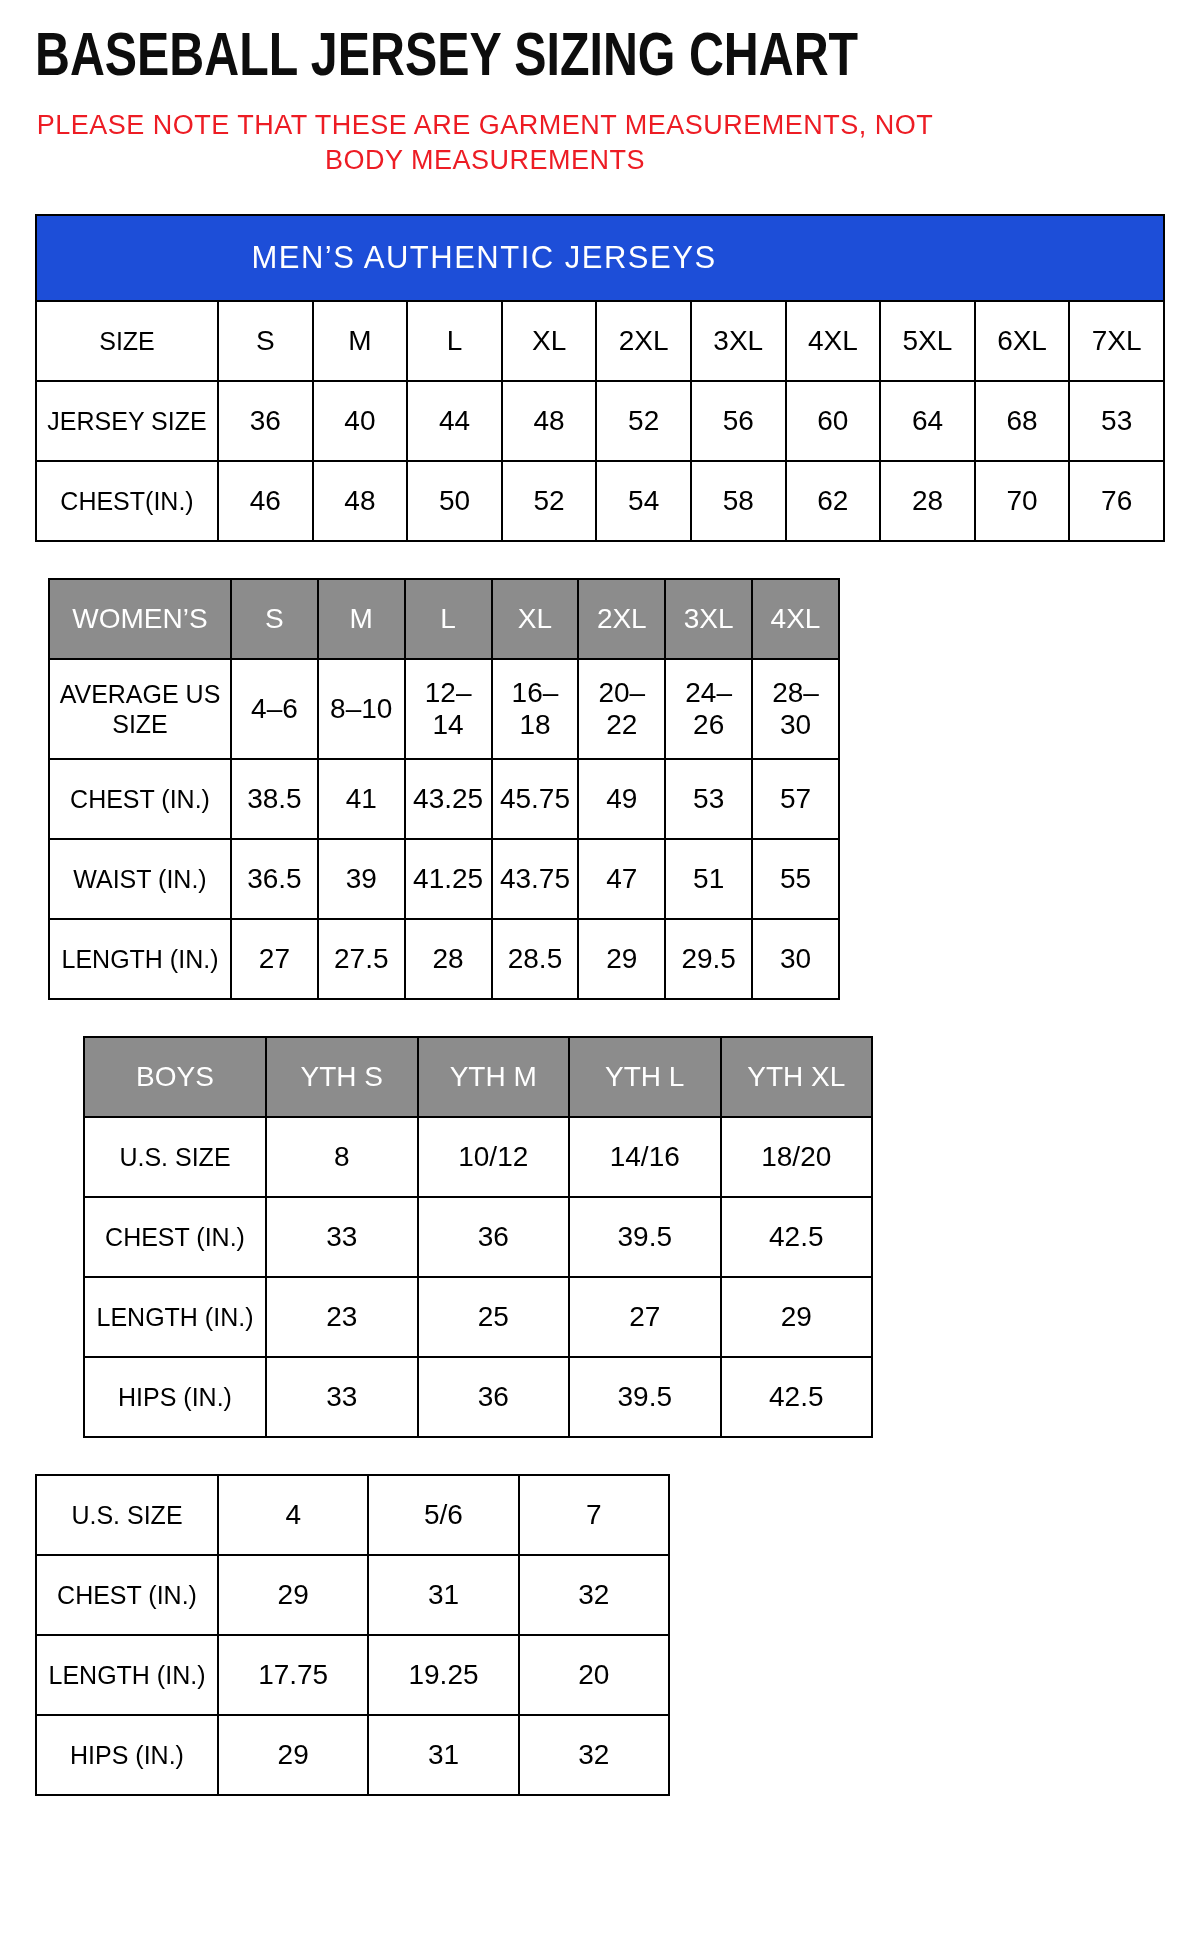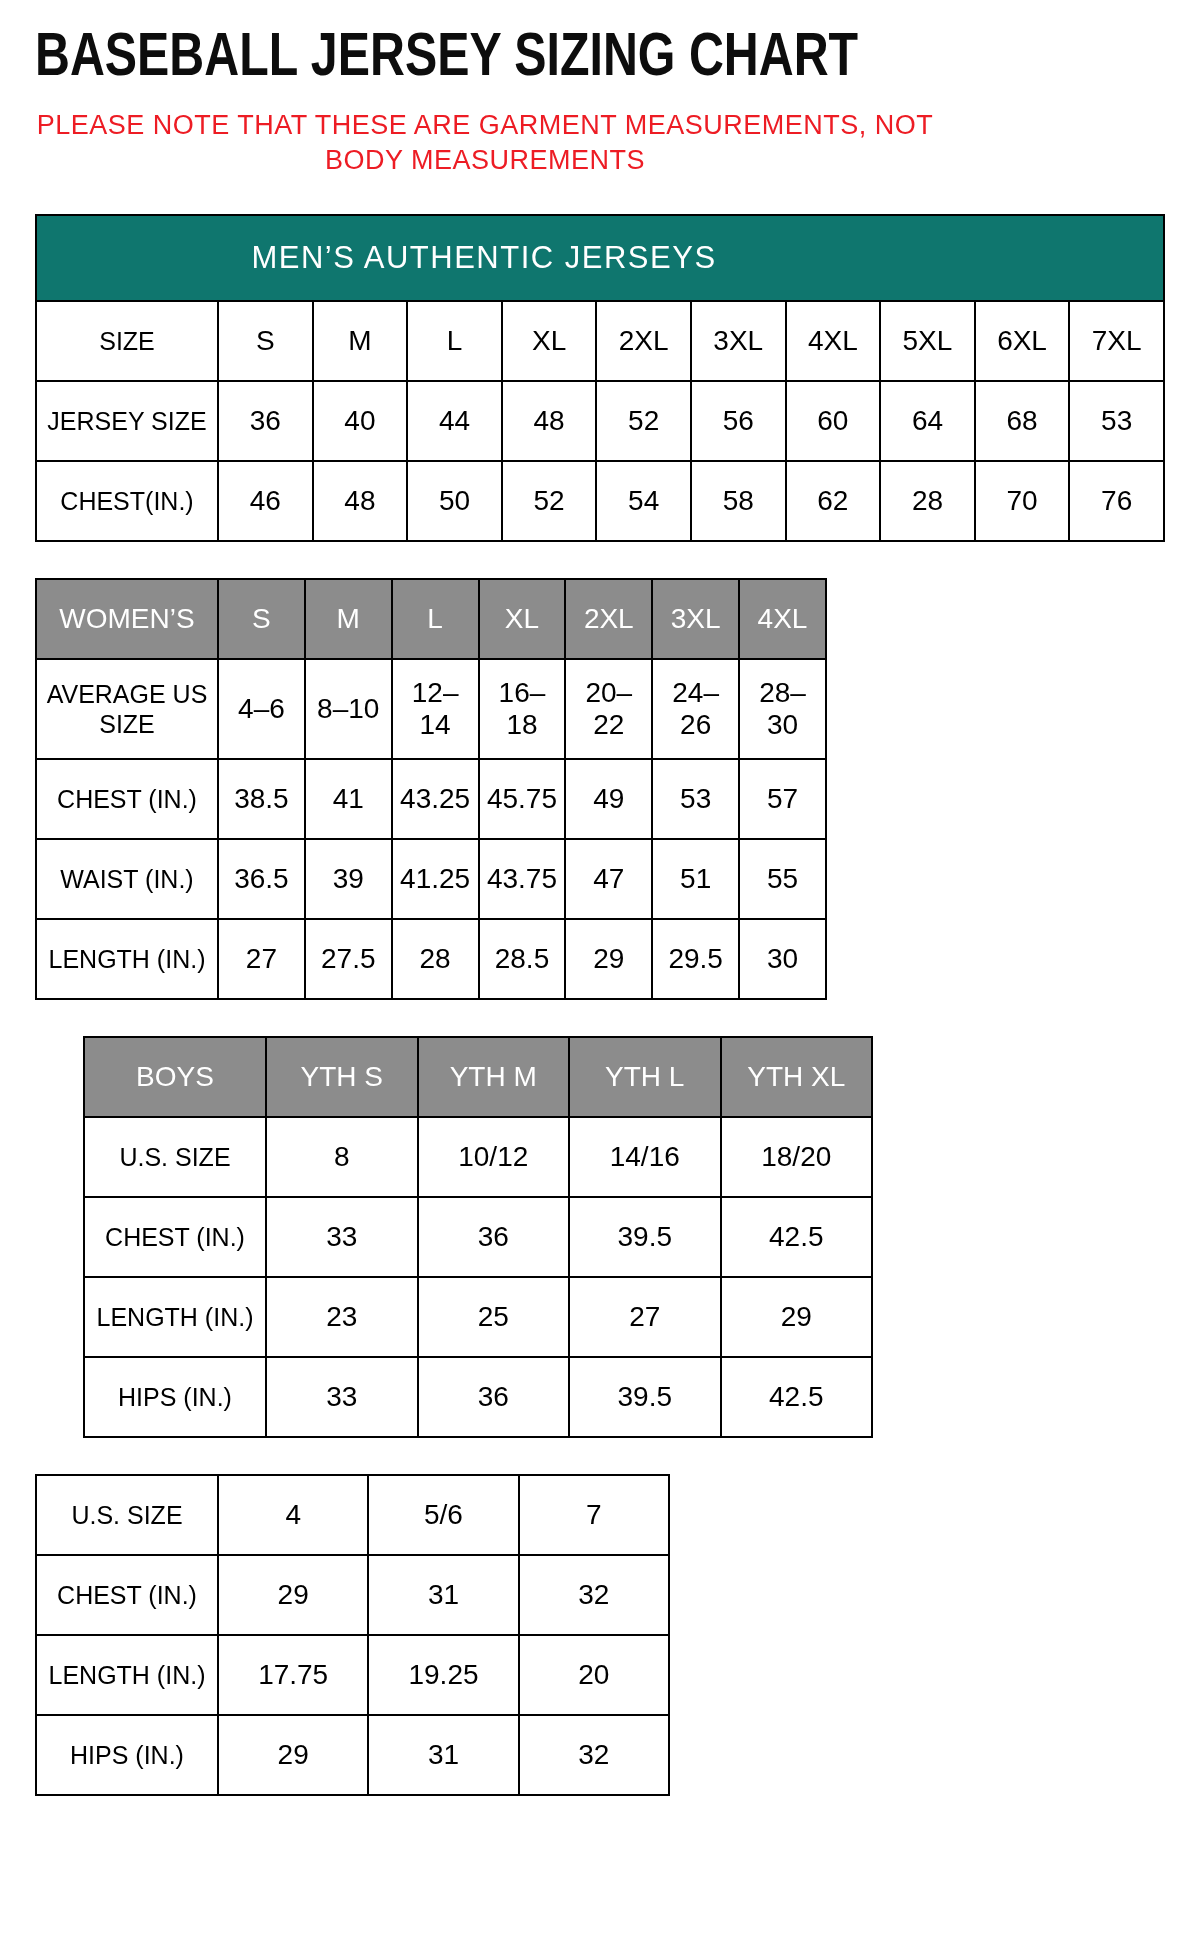--- a/index.html
+++ b/index.html
@@ -43,36 +43,36 @@
     text-align: center;
     vertical-align: middle;
     font-size: 28px;
     color: #000;
     height: 74px;
     padding: 2px 4px;
     overflow: hidden;
   }
   td.label { font-size: 25px; line-height: 1.2; }
   td.banner {
-    background: #0f766e;
+    background: #1d4ed8;
     color: #ffffff;
     font-size: 31px;
     letter-spacing: 1.5px;
     height: 80px;
     
     padding-right: 236px;
   }
   td.gray {
     background: #8c8c8c;
     color: #ffffff;
     font-size: 28px;
   }
   col.label-col { width: 182px; }
   .t-mens-authentic-jerseys { width: 1130px; }
-  .t-womens { width: 792px; }
+  .t-womens { width: 792px; margin-left: 13px; }
   .t-boys { width: 790px; margin-left: 48px; }
   .t-preschool { width: 635px; }
   
   .t-womens tr:nth-of-type(2) td { height: 94px; }
 </style>
 </head>
 <body>
 
 <div class="page">
   <h1 class="title">BASEBALL JERSEY SIZING CHART</h1>

